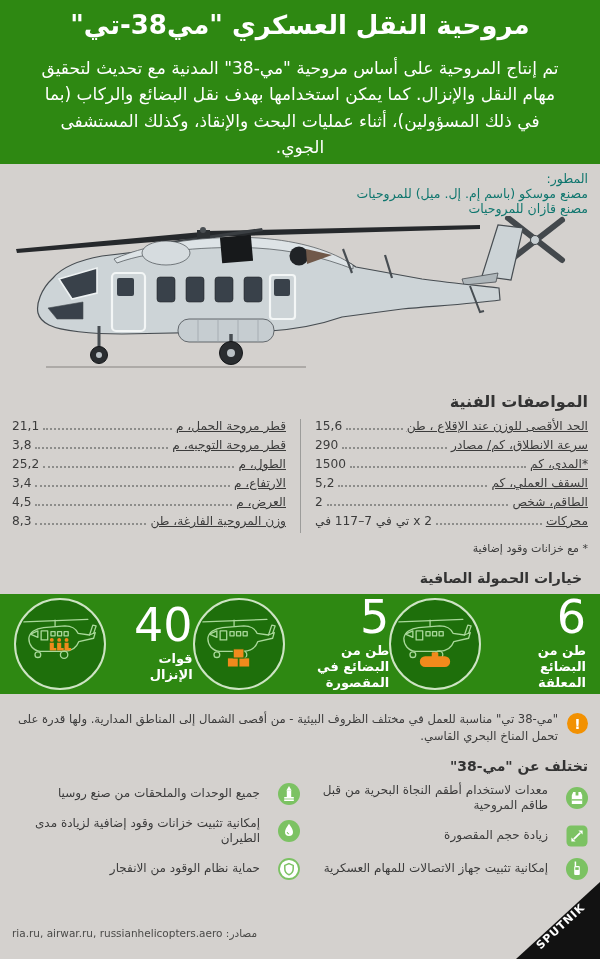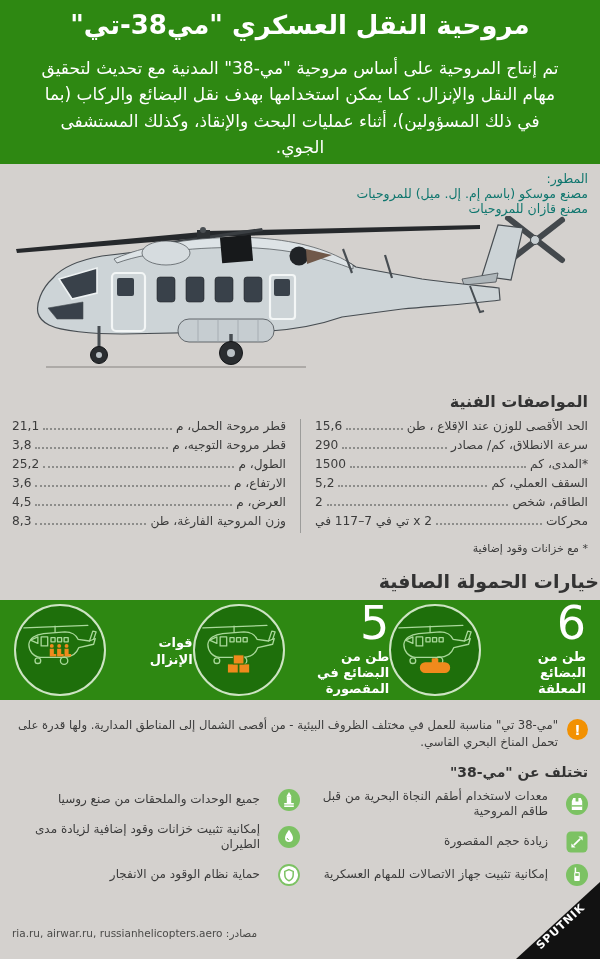--- a/index.html
+++ b/index.html
@@ -22,26 +22,26 @@
   
   .heli { display:block; width:600px; height:172px; }
   
   .specs { padding:0 12px; }
   .specs-title { font-weight:bold; font-size:16px; color:#333; margin:4px 0 8px; }
   .spec-cols { display:flex; }
   .spec-col { width:50%; }
   .spec-col.first  { border-left:1px solid #9c9c9a; padding-left:14px; }
   .spec-col.second { padding-right:14px; }
   .spec-row { display:flex; align-items:flex-end; font-size:12.2px; color:#3b3b3b; margin-bottom:5px; }
-  .spec-label { white-space:nowrap; }
+  .spec-label { white-space:nowrap;text-decoration:underline; }
   .spec-leader { flex:1; border-bottom:2px dotted #8d8d8b; margin:0 4px 3px; min-width:8px; }
   .spec-value { white-space:nowrap; }
   .spec-note { font-size:11px; color:#3b3b3b; margin-top:9px; }
   
-  .payload-title { font-weight:bold; font-size:19px; color:#333; padding:0 1px; margin:15px 0 8px; }
+  .payload-title { font-weight:bold; font-size:14px; color:#333; padding:0 18px; margin:15px 0 8px; }
   .band { background:#2e8812; height:100px; display:flex; align-items:center; justify-content:space-between; padding:0 14px; }
   .pgroup { display:flex; align-items:center; gap:9px; }
   .pcircle { width:92px; height:92px; border-radius:50%; background:#1e6f0b; border:2px solid #cde4c3;
              display:flex; align-items:center; justify-content:center; flex:none; }
   .ptext { color:#fff; text-align:right; }
   .pnum  { font-size:46px; line-height:0.95; font-weight:400; }
   .plabel{ font-size:13px; font-weight:bold; line-height:1.25; max-width:100px; margin-top:3px; }
   
   .note { display:flex; gap:9px; padding:17px 12px 0; align-items:flex-start; }
   .note-icon { width:21px; height:21px; border-radius:50%; background:#f29102; color:#fff; font-weight:bold;
@@ -201,21 +201,21 @@
             <span class="spec-value">3,8</span>
           </div>
         <div class="spec-row">
             <span class="spec-label">الطول، م</span>
             <span class="spec-leader"></span>
             <span class="spec-value">25,2</span>
           </div>
         <div class="spec-row">
             <span class="spec-label">الارتفاع، م</span>
             <span class="spec-leader"></span>
-            <span class="spec-value">3,6</span>
+            <span class="spec-value">3,4</span>
           </div>
         <div class="spec-row">
             <span class="spec-label">العرض، م</span>
             <span class="spec-leader"></span>
             <span class="spec-value">4,5</span>
           </div>
         <div class="spec-row">
             <span class="spec-label">وزن المروحية الفارغة، طن</span>
             <span class="spec-leader"></span>
             <span class="spec-value">8,3</span>
@@ -256,20 +256,21 @@
             <rect x="36" y="50" width="13" height="11"></rect>
             <rect x="50" y="50" width="13" height="11"></rect>
             <rect x="43" y="39" width="13" height="11"></rect>
           </g>
         </svg>
       </div>
     </div>
 
     <div class="pgroup">
       <div class="ptext">
+        <div class="pnum">40</div>
         <div class="plabel">قوات الإنزال</div>
       </div>
       <div class="pcircle">
         <svg viewBox="0 0 100 66" width="82" height="56">
           <use href="#heli-sym"></use>
           <g fill="#f08a1c">
             <circle cx="40" cy="28" r="2.4"></circle>
               <path d="M37.5,31.5 h5 v6.5 h3 v3 h-8 z"></path>
             <circle cx="49" cy="28" r="2.4"></circle>
               <path d="M46.5,31.5 h5 v6.5 h3 v3 h-8 z"></path>

